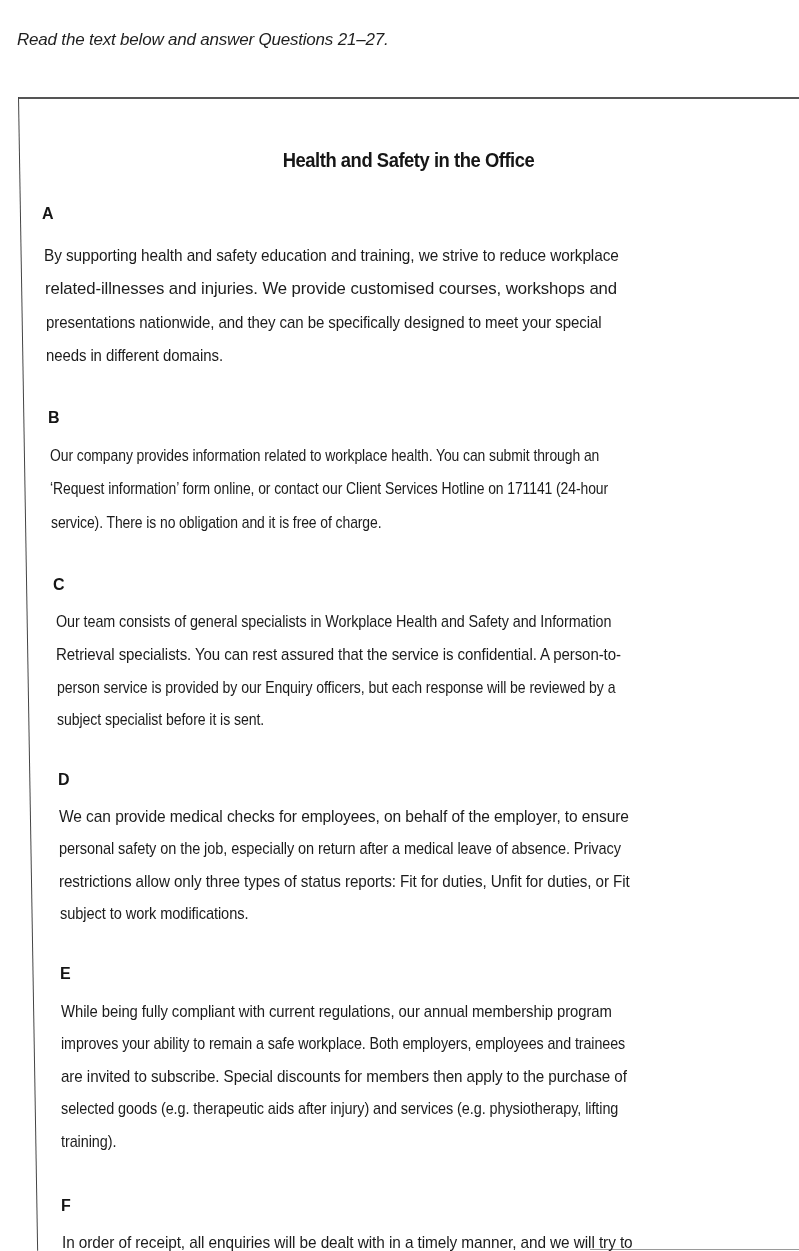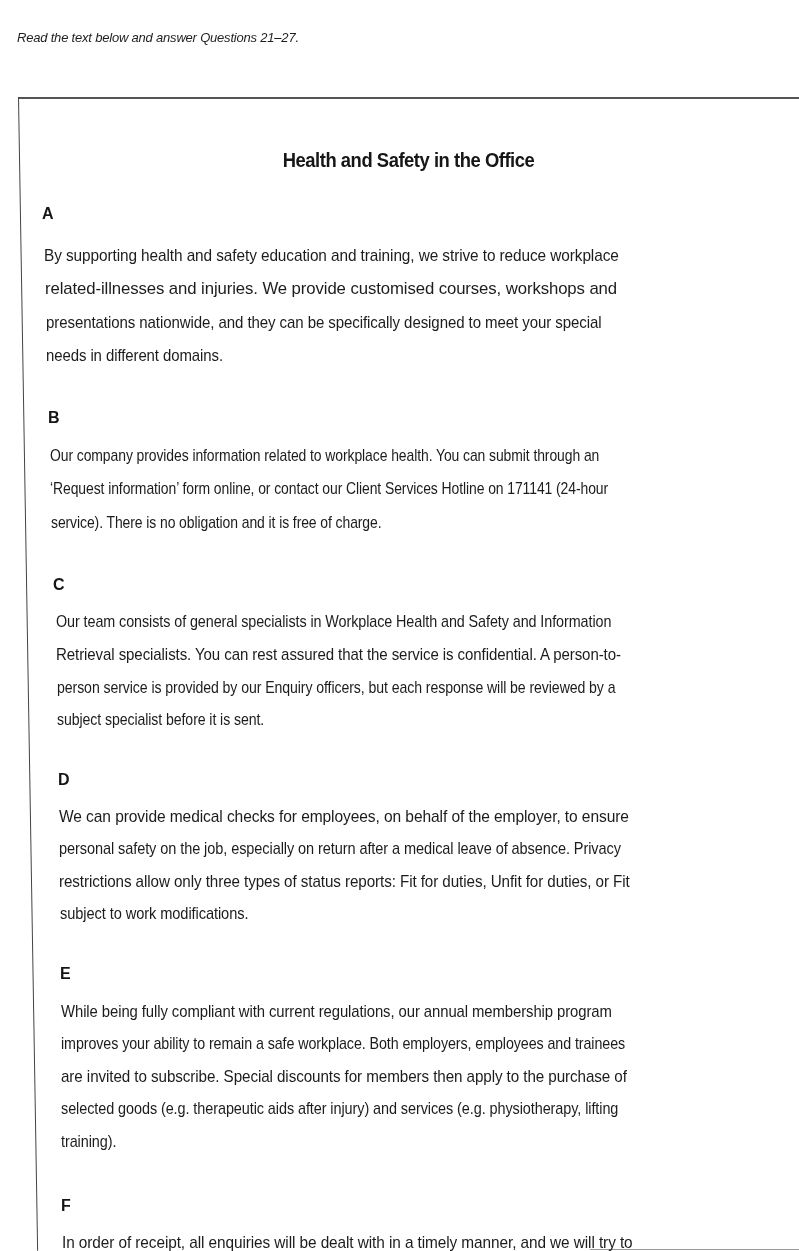--- a/index.html
+++ b/index.html
@@ -12,21 +12,21 @@
     height: 1251px;
     position: relative;
     overflow: hidden;
     color: #1a1a1a;
     font-family: "Liberation Sans", "DejaVu Sans", sans-serif;
   }
   .instruction {
     position: absolute;
     left: 17px;
     top: 30px;
-    font-size: 13px;
+    font-size: 17px;
     font-style: italic;
     color: #1e1e1e;
     letter-spacing: -0.2px;
     text-align: right;
   }
   .frame-top {
     position: absolute;
     left: 18px;
     top: 97px;
     width: 781px;

